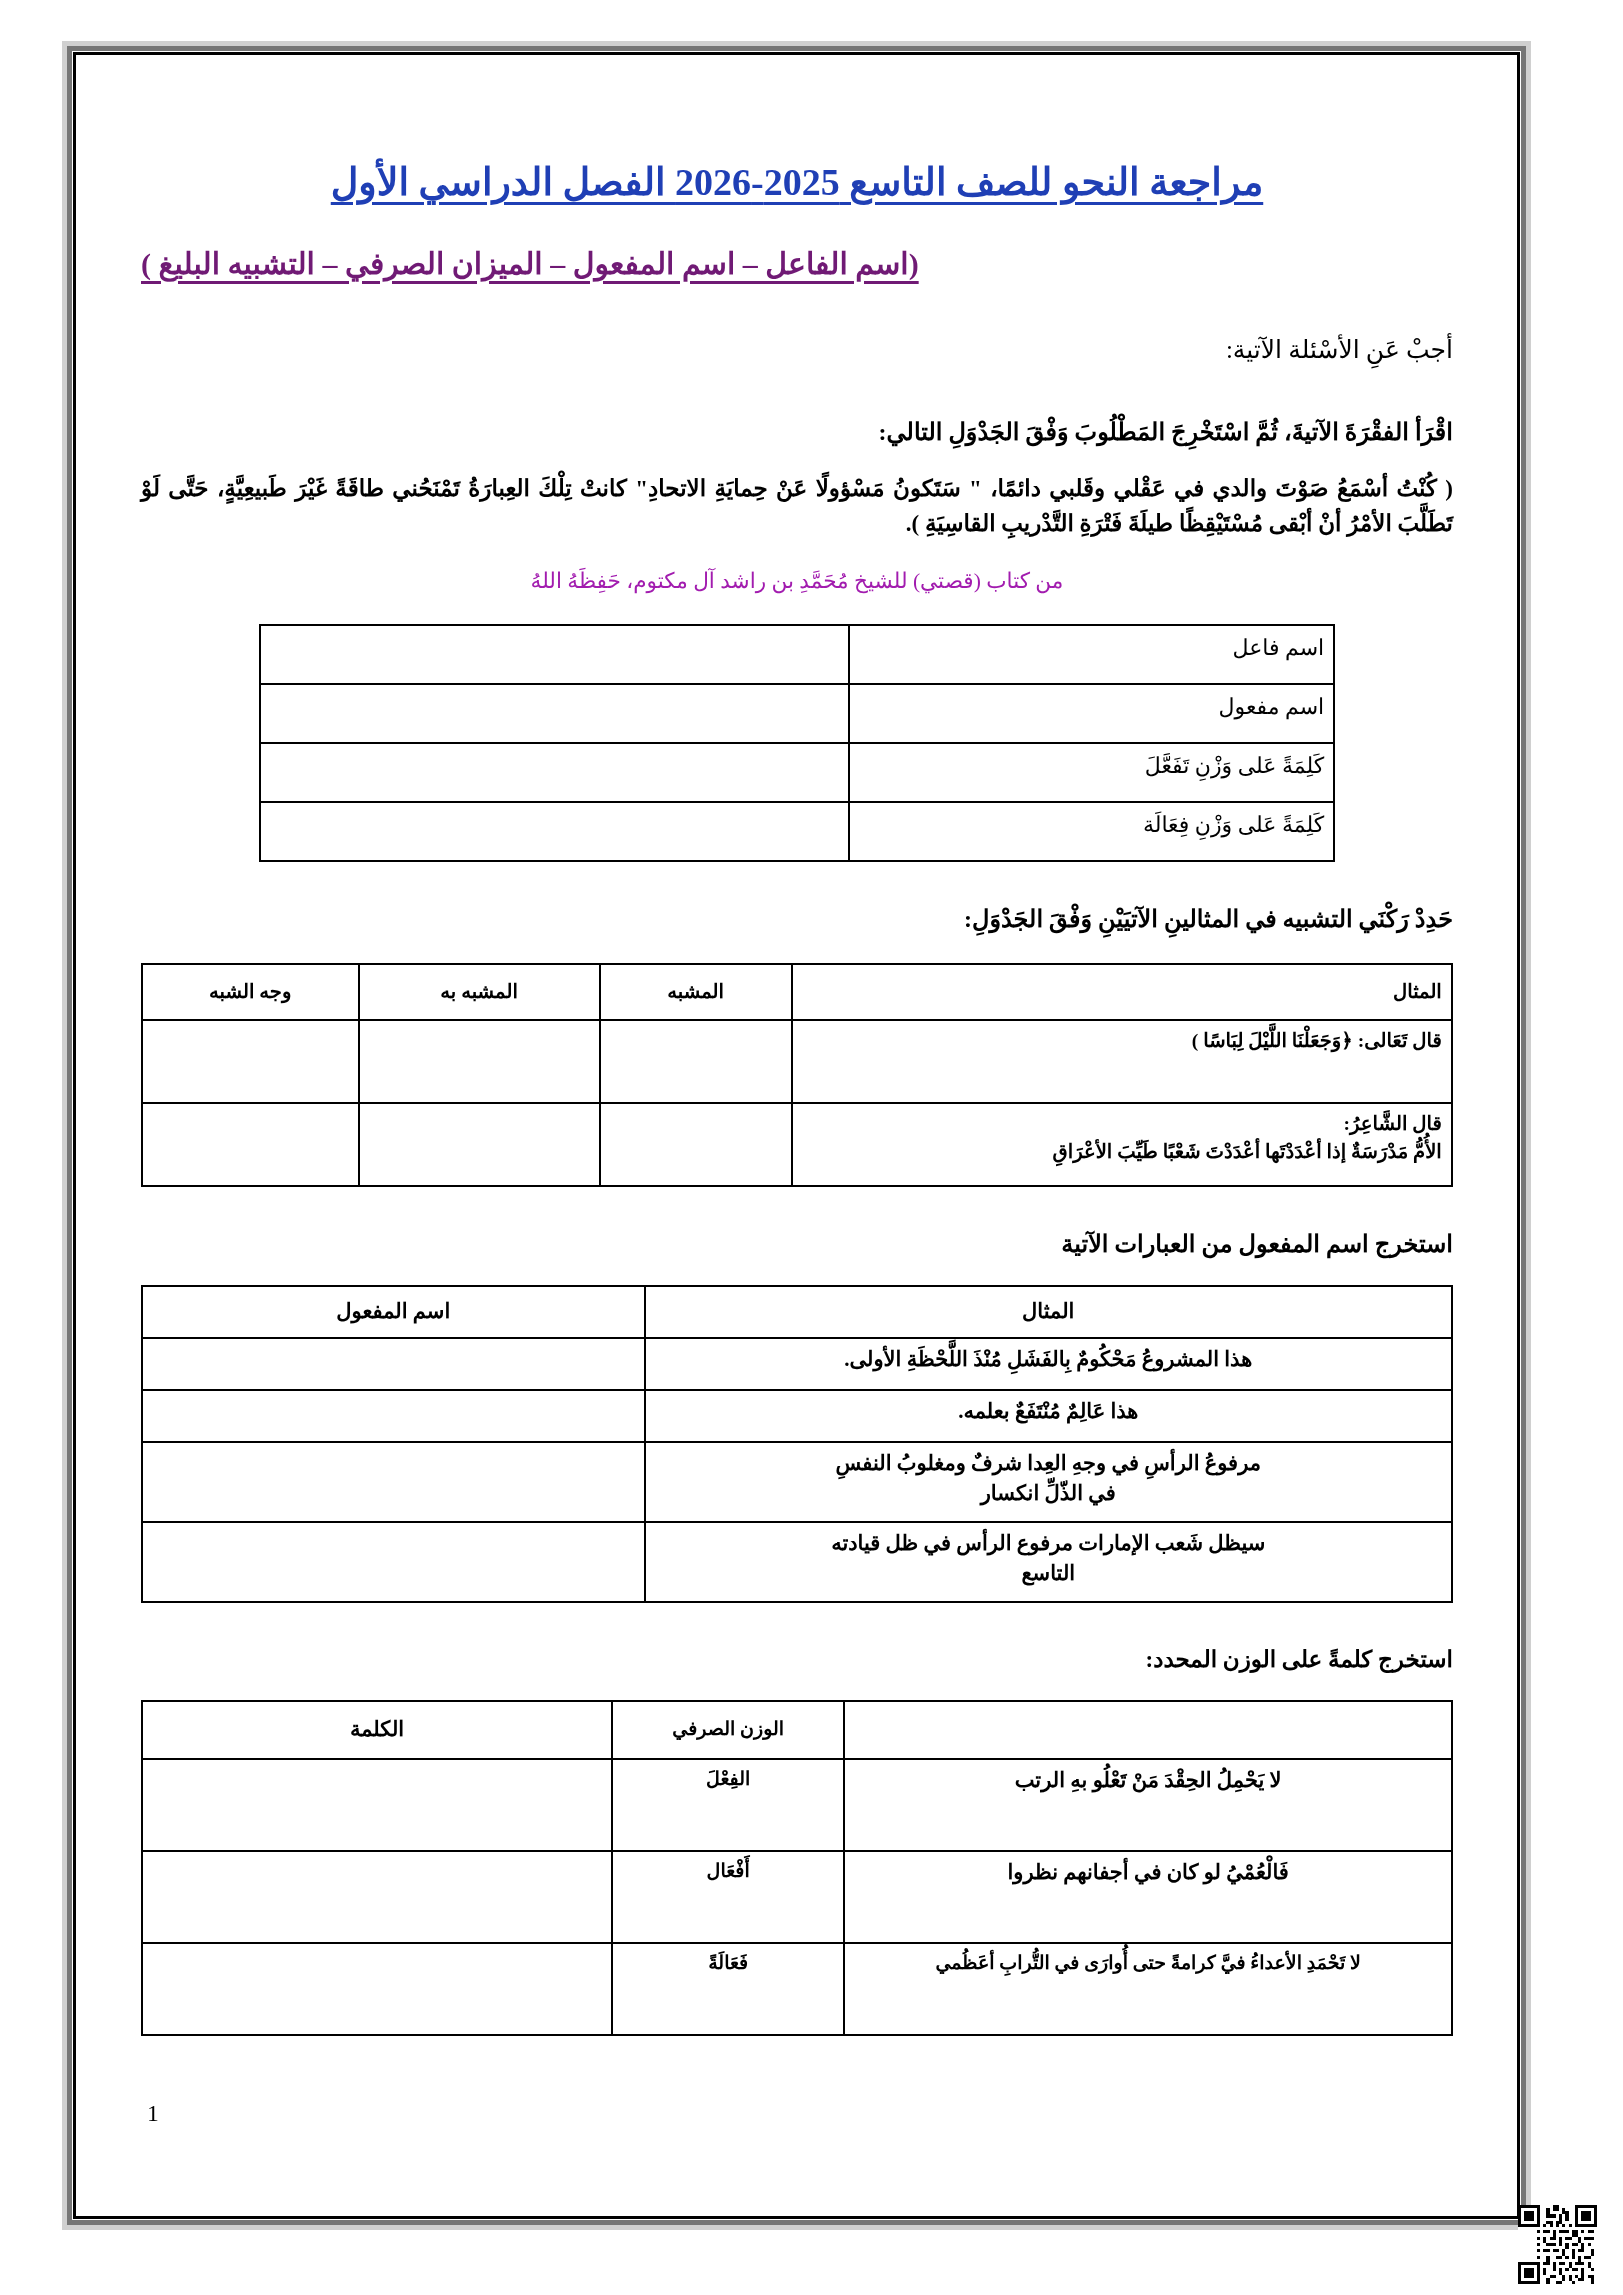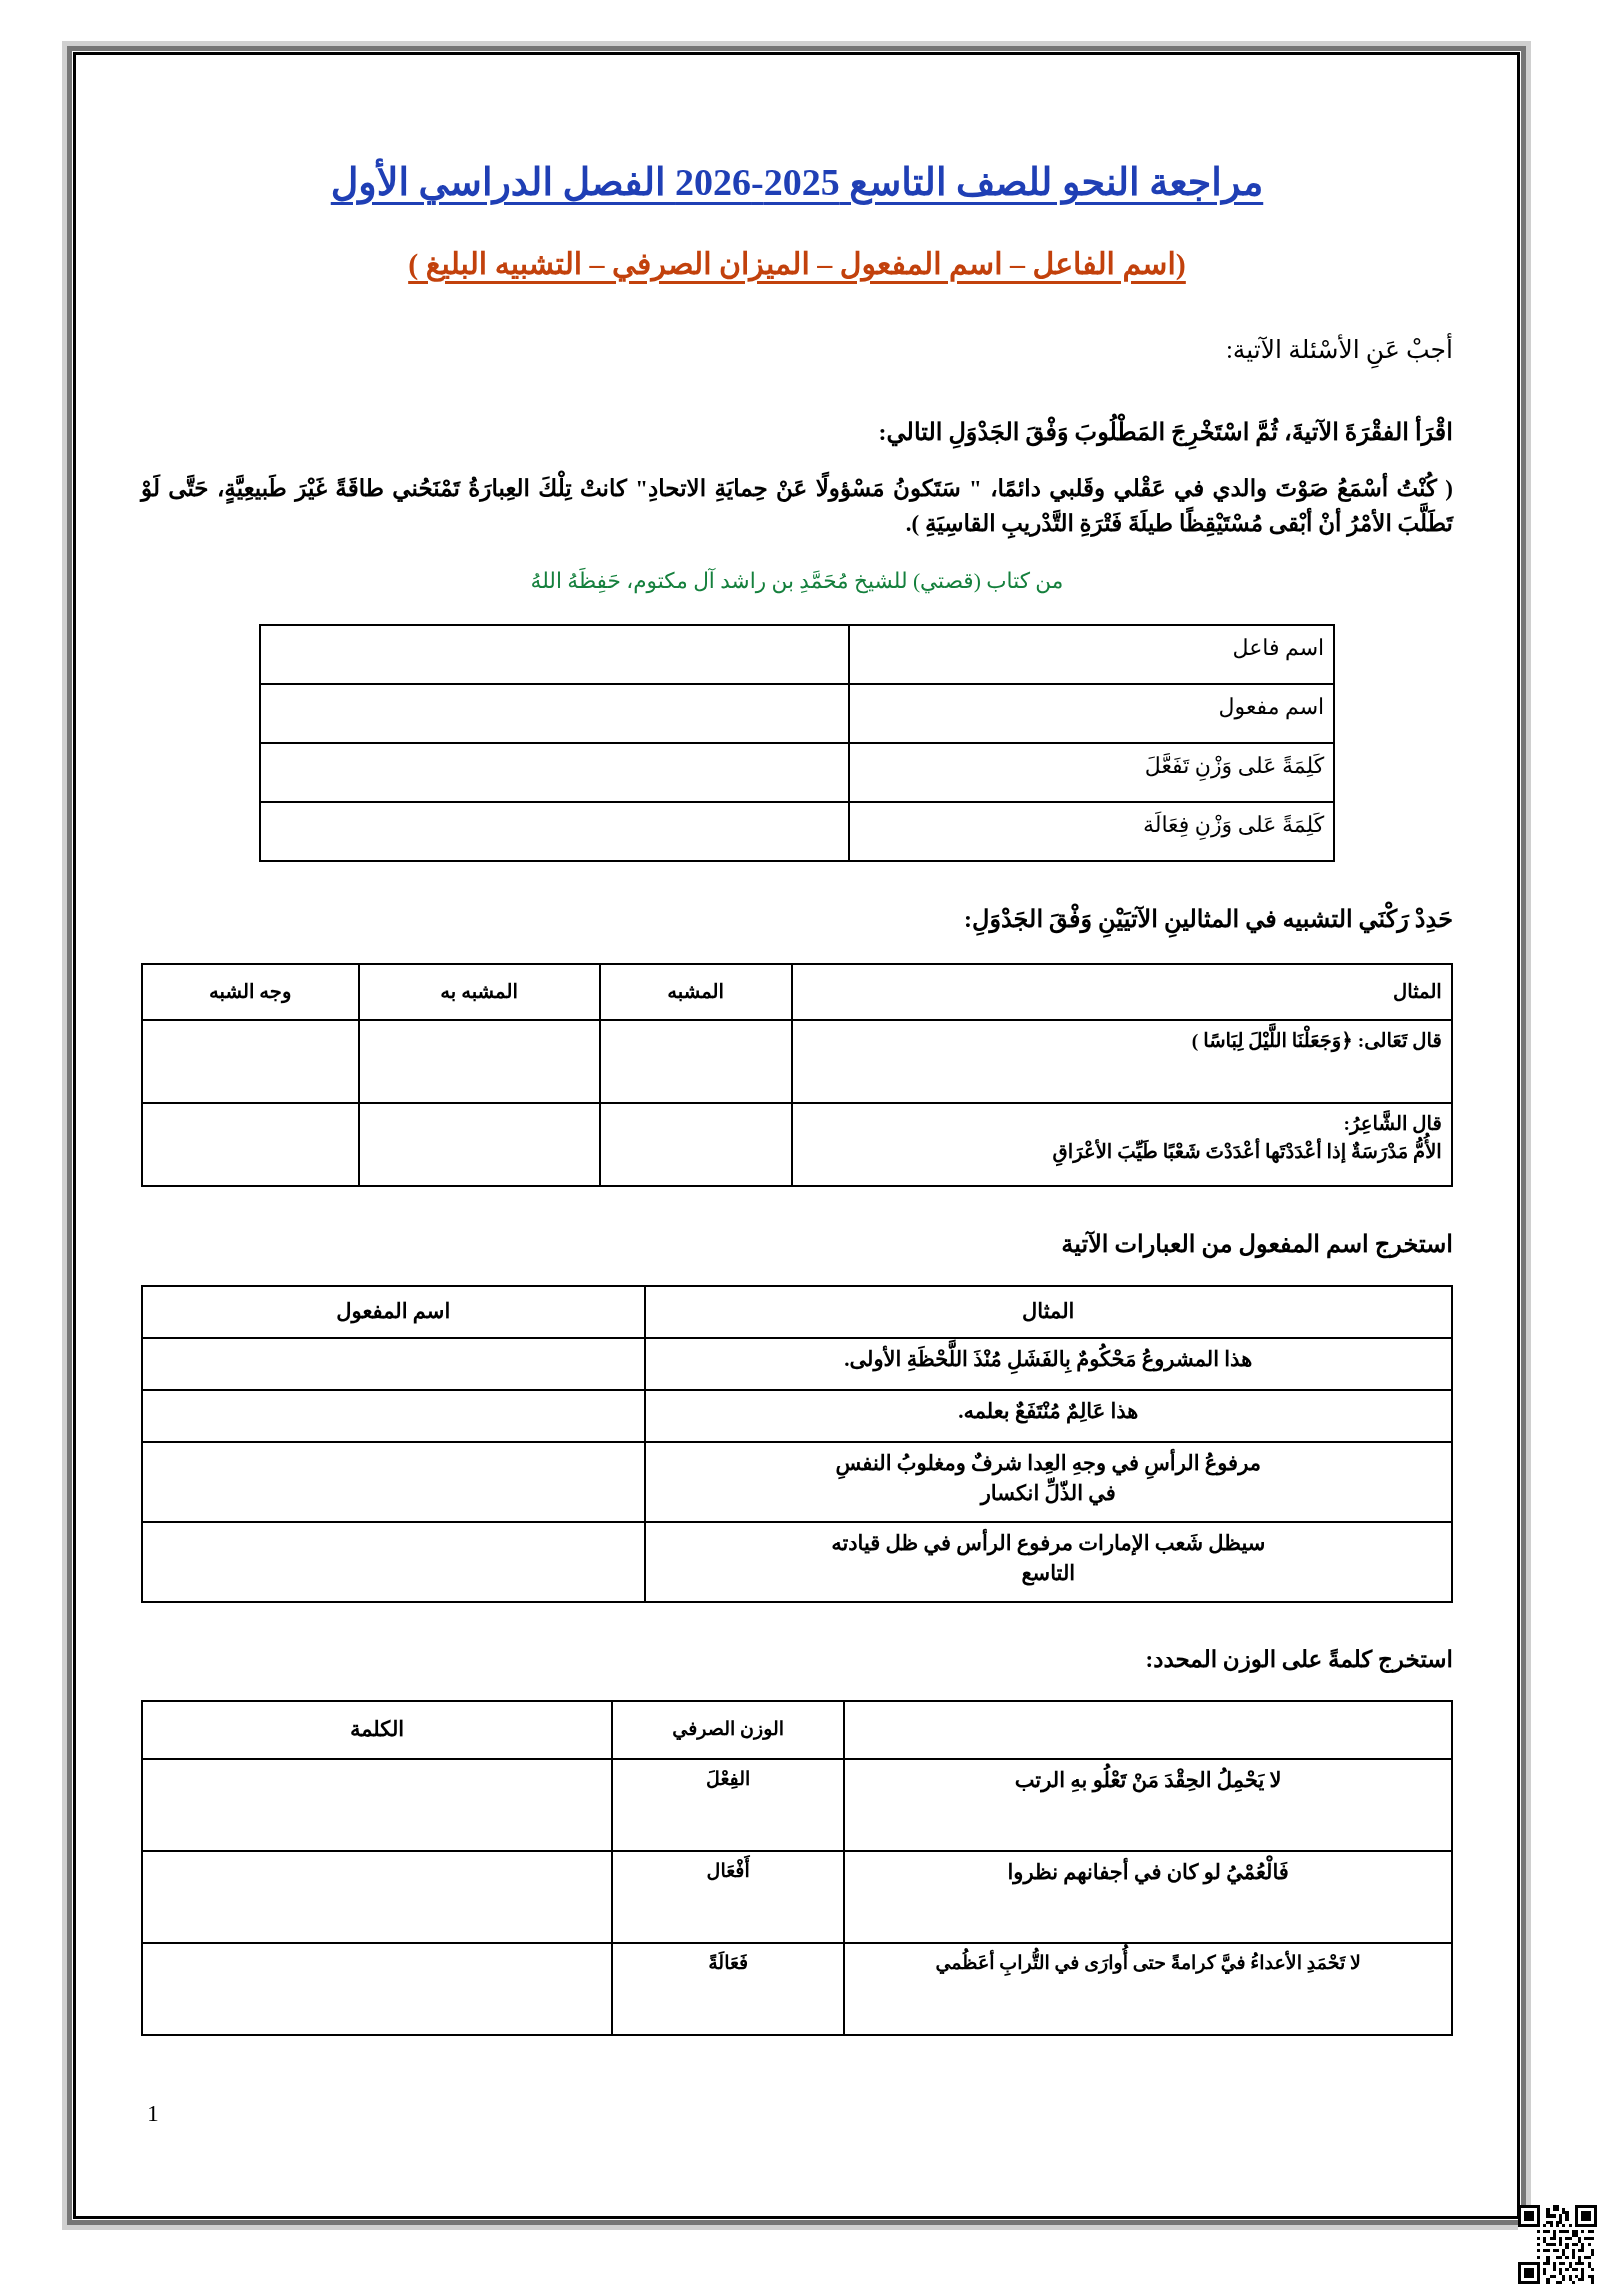--- a/index.html
+++ b/index.html
@@ -53,24 +53,24 @@
     text-align:center;
     text-decoration:underline;
     text-decoration-thickness:3.3px;
     text-underline-offset:6.5px;
     line-height:1.25;
     margin:26px 0 0 0;
     letter-spacing:0px;
     white-space:nowrap;
   }
   .doc-subtitle{
-    color:#c2410c;
+    color:#701a75;
     font-weight:bold;
     font-size:30px;
-    text-align:center;
+    text-align:left;
     text-decoration:underline;
     text-decoration-thickness:3.3px;
     text-underline-offset:6.5px;
     margin:39px 0 0 0;
     white-space:nowrap;
   }
 
   .q-line{
     font-size:25px;
     font-weight:normal;
@@ -93,21 +93,21 @@
     font-size:23px;
     font-weight:bold;
     color:#000;
     line-height:1.55;
     margin:25px 0 0 0;
     text-align:justify;
     text-align-last:right;
   }
   .source-line{
     font-size:21.6px;
-    color:#15803d;
+    color:#a21caf;
     text-align:center;
     margin:26px 0 0 0;
     font-weight:normal;
   }
 
   .sec-head{
     font-size:24px;
     font-weight:bold;
     color:#000;
     margin:41px 0 0 0;

